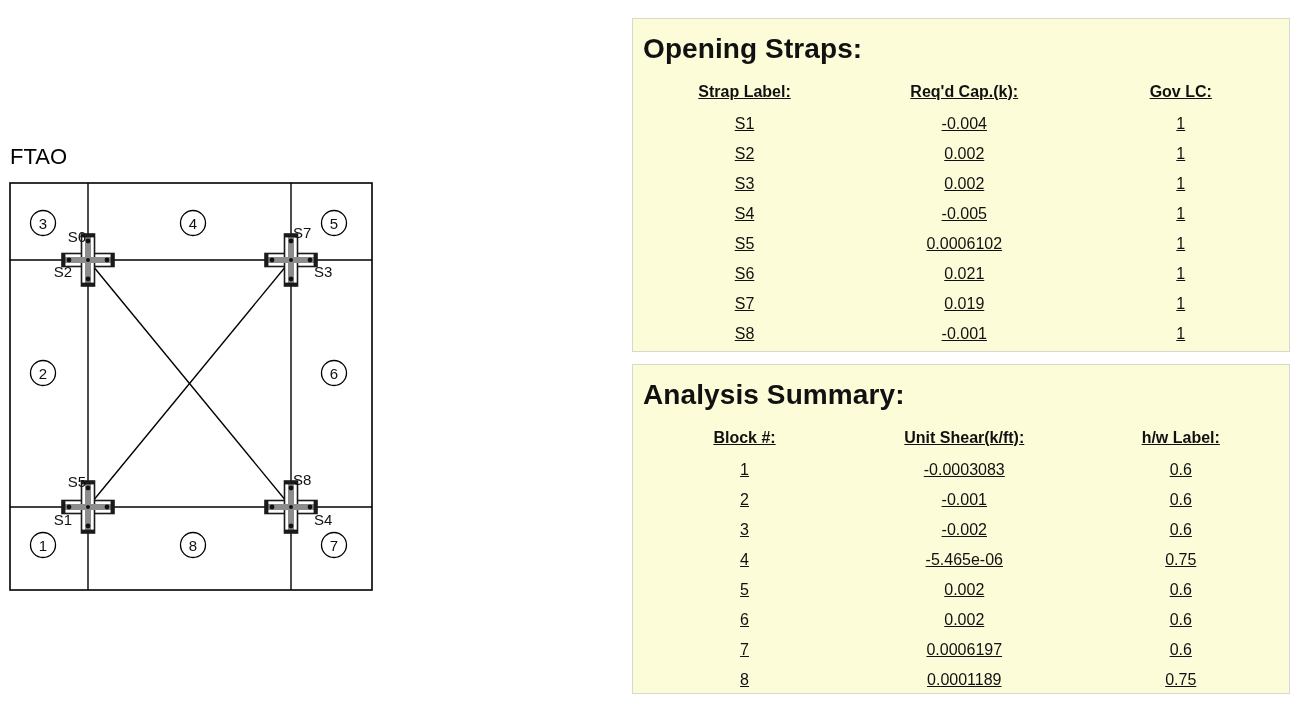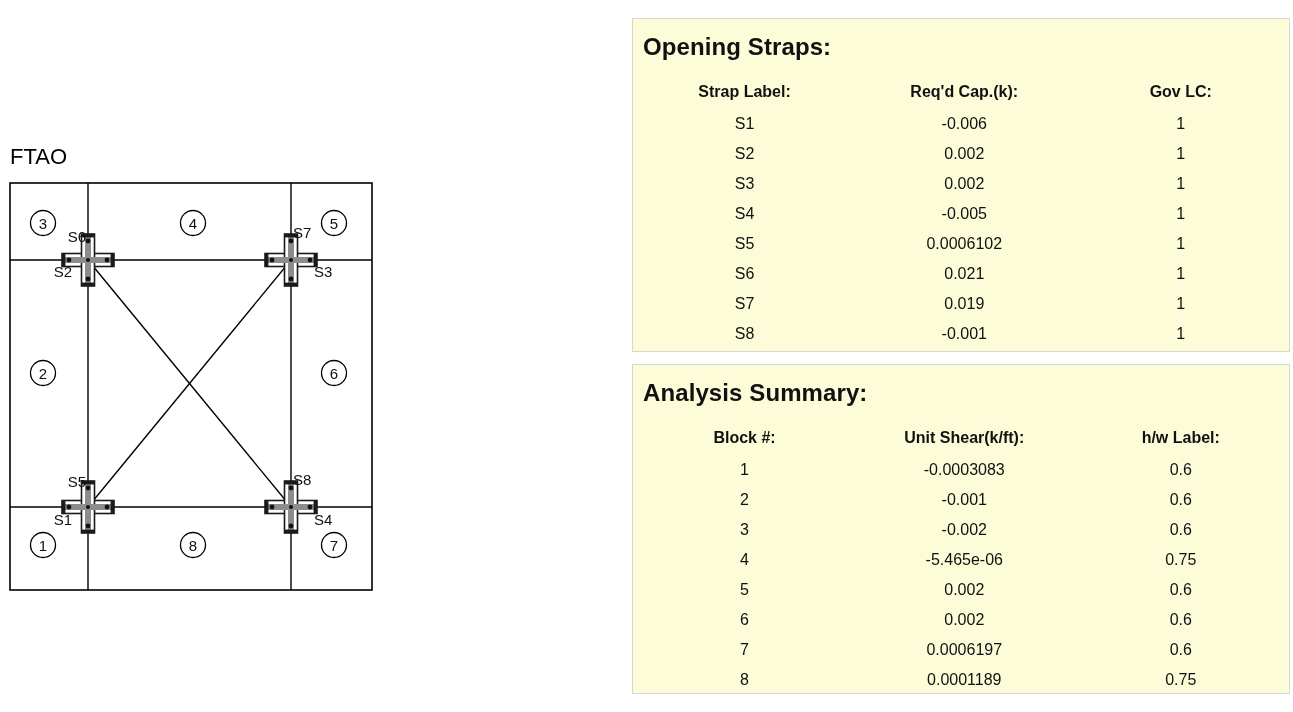--- a/index.html
+++ b/index.html
@@ -28,39 +28,40 @@
     position:absolute;
     background:#fcfcd9;
     border:1px solid #d8d8d0;
     box-sizing:border-box;
   }
   #panel-straps{left:632px;top:18px;width:658px;height:334px;}
   #panel-summary{left:632px;top:364px;width:658px;height:330px;}
 
   .panel-title{
     position:absolute;left:10px;top:14px;
-    font-size:24px;font-weight:bold;color:#111;
+    font-size:28px;font-weight:bold;color:#111;
     white-space:nowrap;letter-spacing:.1px;
   }
 
   table.report-table{
     position:absolute;left:0;top:56px;width:100%;
     border-collapse:collapse;
     table-layout:fixed;
   }
   table.report-table th,
   table.report-table td{
     text-align:center;
     font-size:16px;
     color:#111;
     padding:0;
     height:30px;
     vertical-align:middle;
     font-weight:normal;
     white-space:nowrap;
+    text-decoration:underline;
   }
   table.report-table th{ font-weight:bold; height:34px;}
   col.c1{width:34%;}
   col.c2{width:33%;}
   col.c3{width:33%;}
 </style>
 </head>
 <body>
 
 <div id="diagram-panel">
@@ -171,21 +172,21 @@
     <thead>
       <tr>
         <th>Strap Label:</th>
         <th>Req'd Cap.(k):</th>
         <th>Gov LC:</th>
       </tr>
     </thead>
     <tbody>
       <tr>
           <td>S1</td>
-          <td>-0.006</td>
+          <td>-0.004</td>
           <td>1</td>
         </tr>
       <tr>
           <td>S2</td>
           <td>0.002</td>
           <td>1</td>
         </tr>
       <tr>
           <td>S3</td>
           <td>0.002</td>

